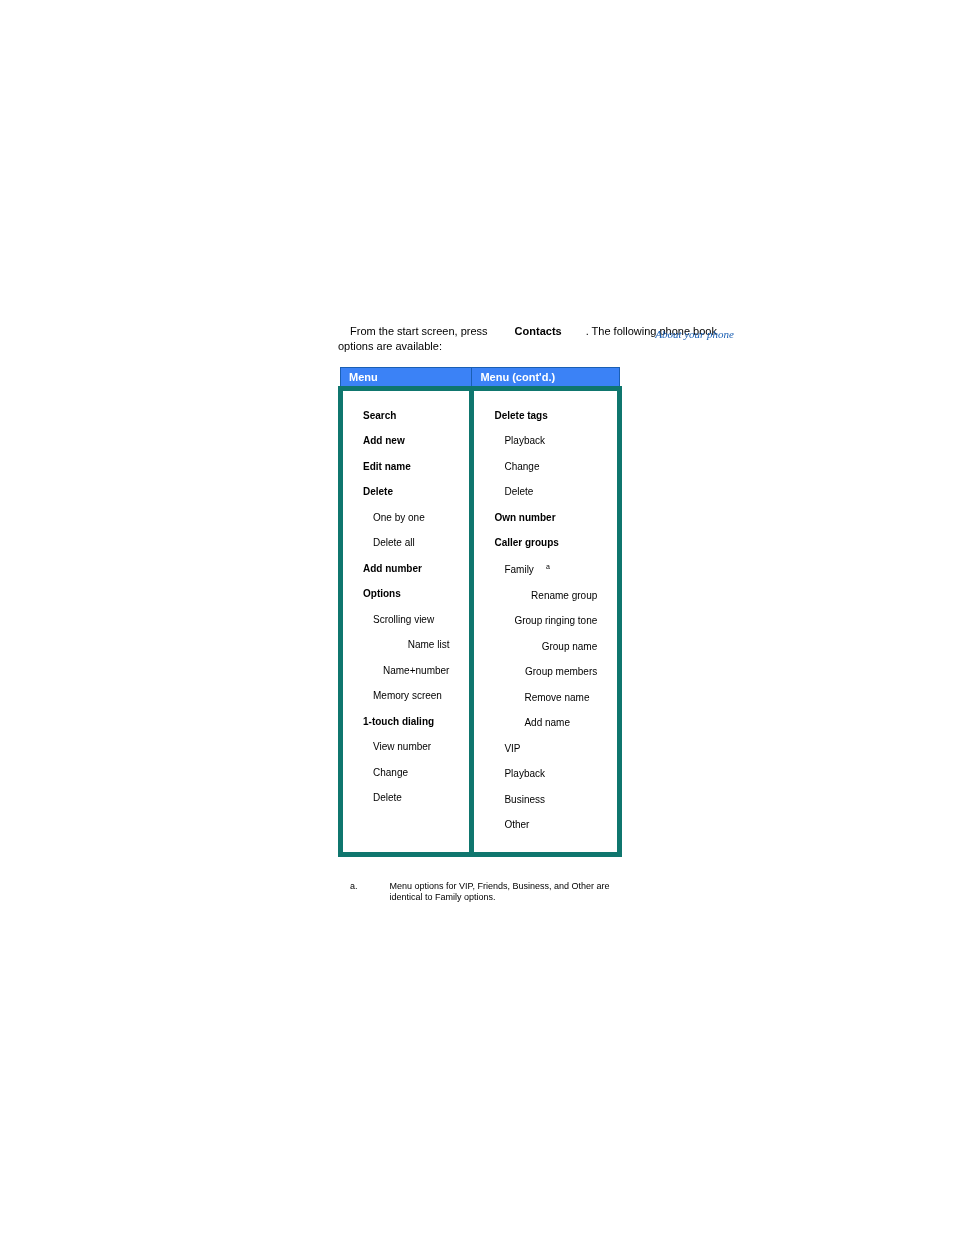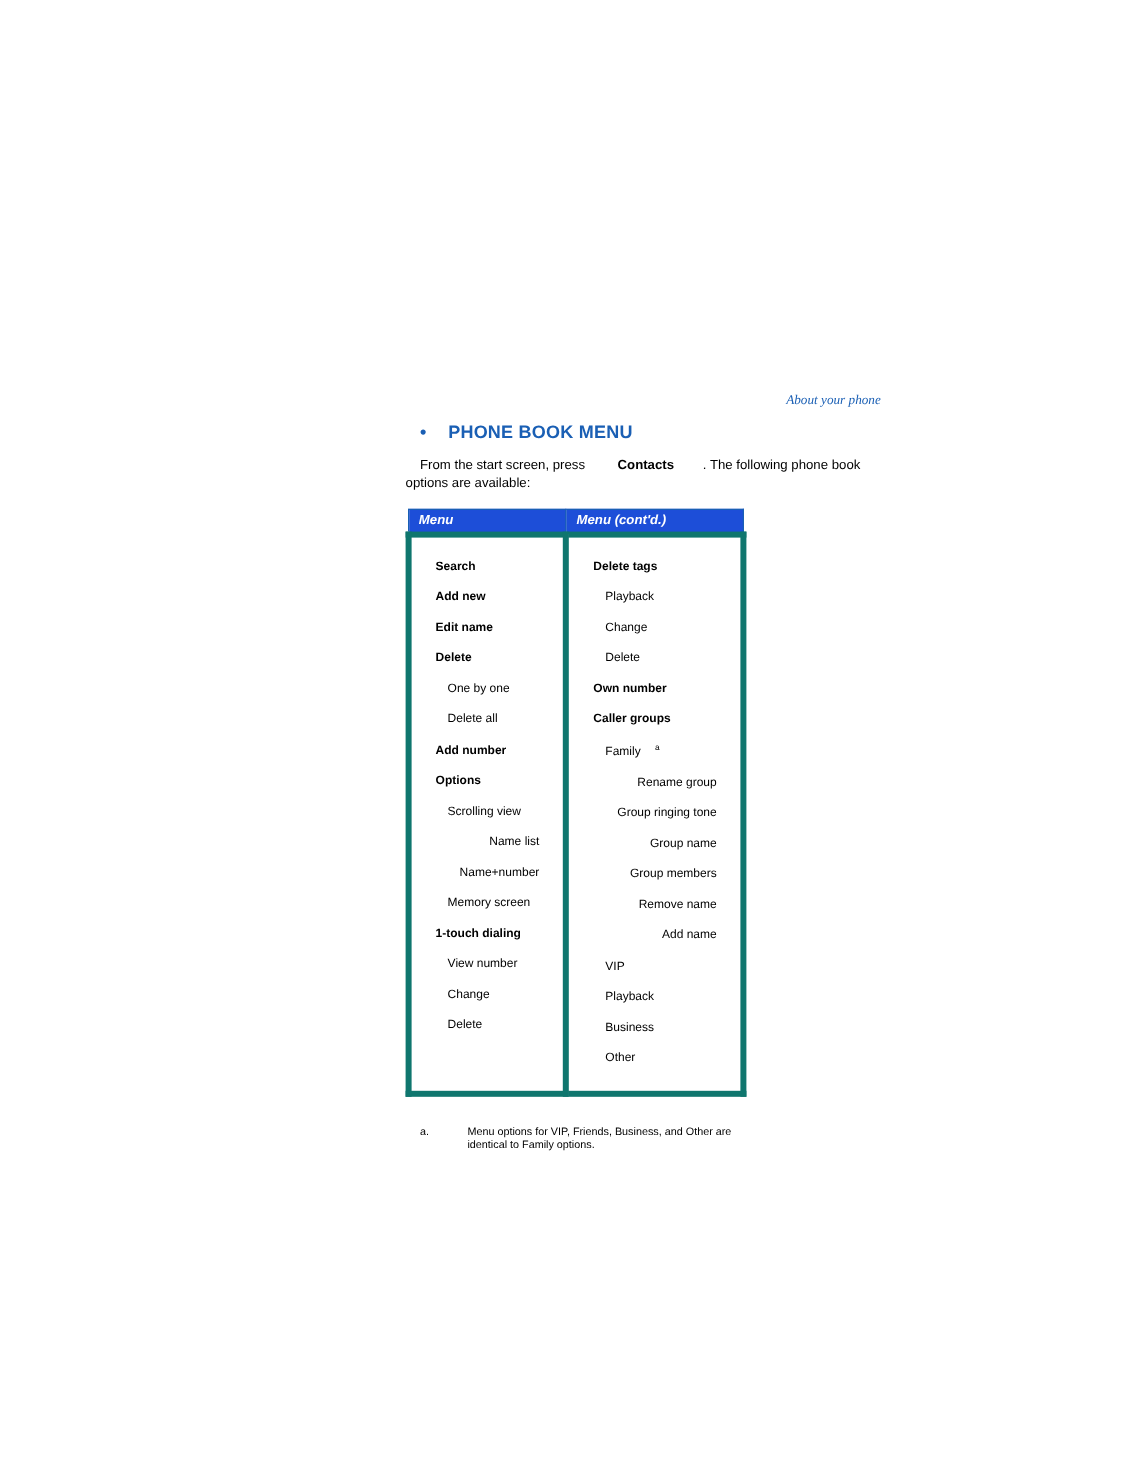--- a/index.html
+++ b/index.html
@@ -46,42 +46,41 @@
     }
     .intro-text .bold { font-weight: bold; }
     table.menu-table {
       margin-top: 12px;
       border-collapse: collapse;
       width: 268px;
       font-size: 10px;
       color: #000;
     }
     table.menu-table th {
-      background: #1d4ed8;
+      background: #3b82f6;
       color: #fff;
       text-align: left;
       font-weight: bold;
       padding: 3px 8px;
       border: 1px solid #1a5fb4;
       font-size: 11px;
-      font-style: italic;
     }
     table.menu-table td {
       border: 5px solid #0f766e;
       vertical-align: top;
       padding: 6px 8px 8px 8px;
     }
     .menu-item {
       line-height: 1.35;
       white-space: nowrap;
     }
     .bold { font-weight: bold; }
     .ind1 { padding-left: 10px; }
     .ind2 { padding-left: 20px; text-align: right; }
-    .ind3 { padding-left: 30px; text-align: right; }
+    .ind3 { padding-left: 30px; }
     .footnote-wrap {
       margin-top: 10px;
       font-size: 9px;
       color: #000;
       display: flex;
       gap: 8px;
       width: 290px;
       line-height: 1.3;
     }
     .footnote-label { flex: 0 0 auto; }
@@ -96,23 +95,20 @@
       font-size: 11px;
       color: #1a5fb4;
     }
   </style>
 </head>
 <body>
 
 <div class="page">
   <div class="header-breadcrumb">About your phone</div>
 
-  <div class="section-heading">
-    <span class="bullet">•</span><span>PHONE BOOK MENU</span>
-  </div>
 
   <div class="intro-text">
     <span>From the start screen, press </span><span class="bold">Contacts</span><span>. The following phone book options are available:</span>
   </div>
 
   <table class="menu-table">
     <thead>
       <tr>
         <th>Menu</th>
         <th>Menu (cont'd.)</th>

